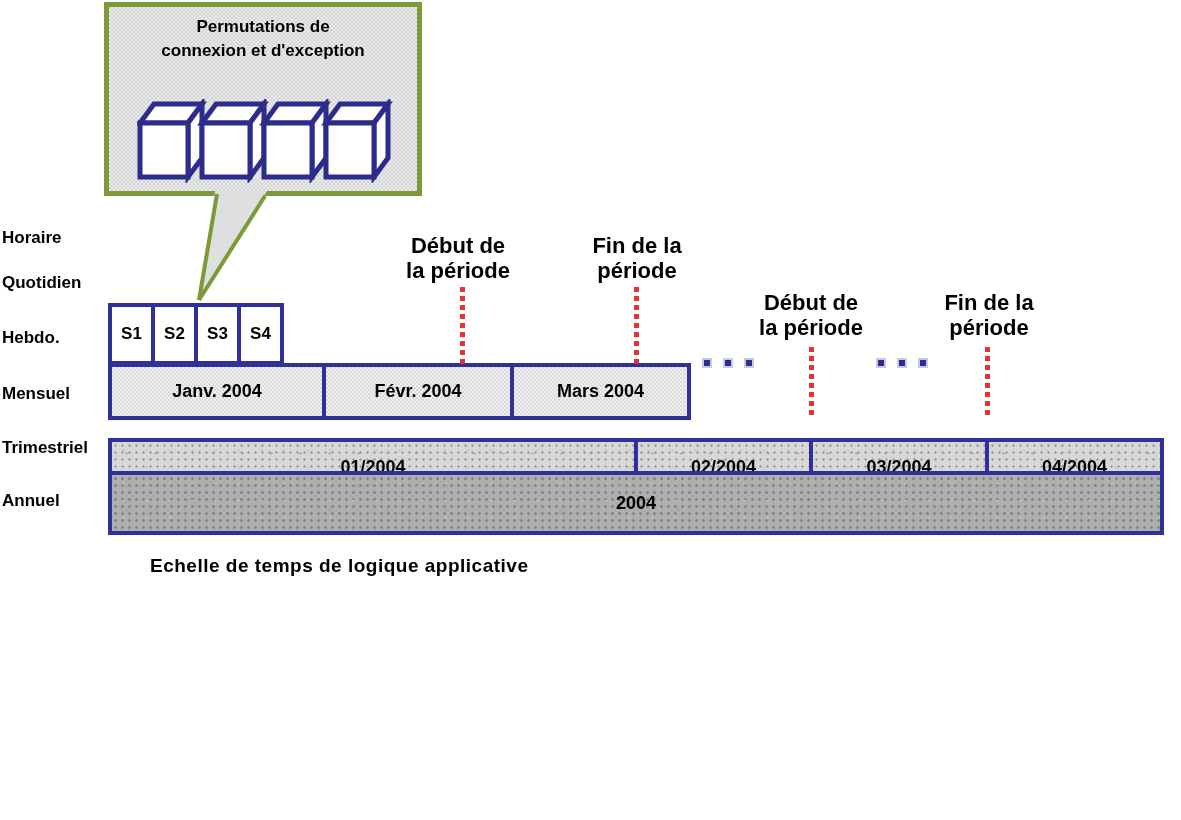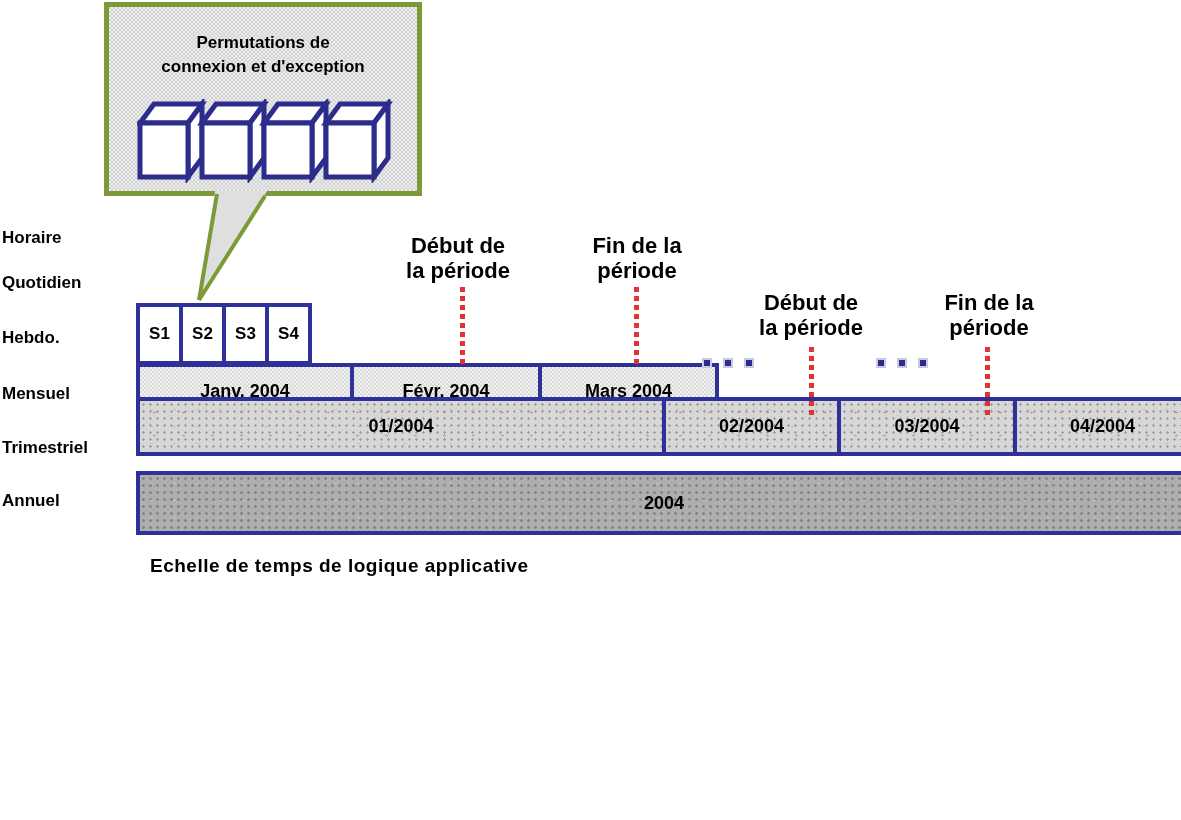--- a/index.html
+++ b/index.html
@@ -10,27 +10,27 @@
     font-family:"Liberation Sans","DejaVu Sans",sans-serif;
     color:#000;
     overflow:hidden;
   }
   
   .callout{
     position:absolute;left:104px;top:2px;width:318px;height:194px;
     box-sizing:border-box;border:5px solid #7c9a38;
     background:repeating-conic-gradient(#ededed 0% 25%, #d2d2d2 0% 50%) 0 0/4px 4px;
   }
-  .callout-text{margin-top:24px;text-align:center;font-weight:bold;font-size:17px;line-height:24px;}
+  .callout-text{margin-top:8px;text-align:center;font-weight:bold;font-size:17px;line-height:24px;}
   .cubes-wrap{position:absolute;left:28px;top:92px;width:258px;height:84px;}
   .pointer-svg{position:absolute;left:150px;top:190px;width:160px;height:120px;}
   
   .rowlabel{position:absolute;left:2px;font-weight:bold;font-size:17px;white-space:nowrap;text-align:right;}
   
-  .trow{position:absolute;display:flex;margin-left:28px;}
+  .trow{position:absolute;display:flex;}
   .tcell{
     box-sizing:border-box;border:4px solid #30309a;
     display:flex;align-items:center;justify-content:center;
     font-weight:bold;font-size:18px;white-space:nowrap;
   }
   .tcell + .tcell{margin-left:-4px;}
   .cell-week{width:47px;height:62px;background:#ffffff;font-size:17px;}
   .cell-month{
     height:57px;
     background:repeating-conic-gradient(#f2f2f2 0% 25%, #d8d8d8 0% 50%) 0 0/4px 4px;
@@ -129,21 +129,21 @@
     <div class="tcell cell-week">S3</div>
     <div class="tcell cell-week">S4</div>
   </div>
 
   <div class="trow" style="left:108px;top:363px">
     <div class="tcell cell-month" style="width:218px">Janv. 2004</div>
     <div class="tcell cell-month" style="width:192px">Févr. 2004</div>
     <div class="tcell cell-month" style="width:181px">Mars 2004</div>
   </div>
 
-  <div class="trow" style="left:108px;top:397px">
+  <div class="trow" style="left:108px;top:438px">
     <div class="tcell cell-quarter" style="width:530px">01/2004</div>
     <div class="tcell cell-quarter" style="width:179px">02/2004</div>
     <div class="tcell cell-quarter" style="width:180px">03/2004</div>
     <div class="tcell cell-quarter" style="width:179px">04/2004</div>
   </div>
 
   <div class="trow" style="left:108px;top:471px">
     <div class="tcell cell-year">2004</div>
   </div>
 

